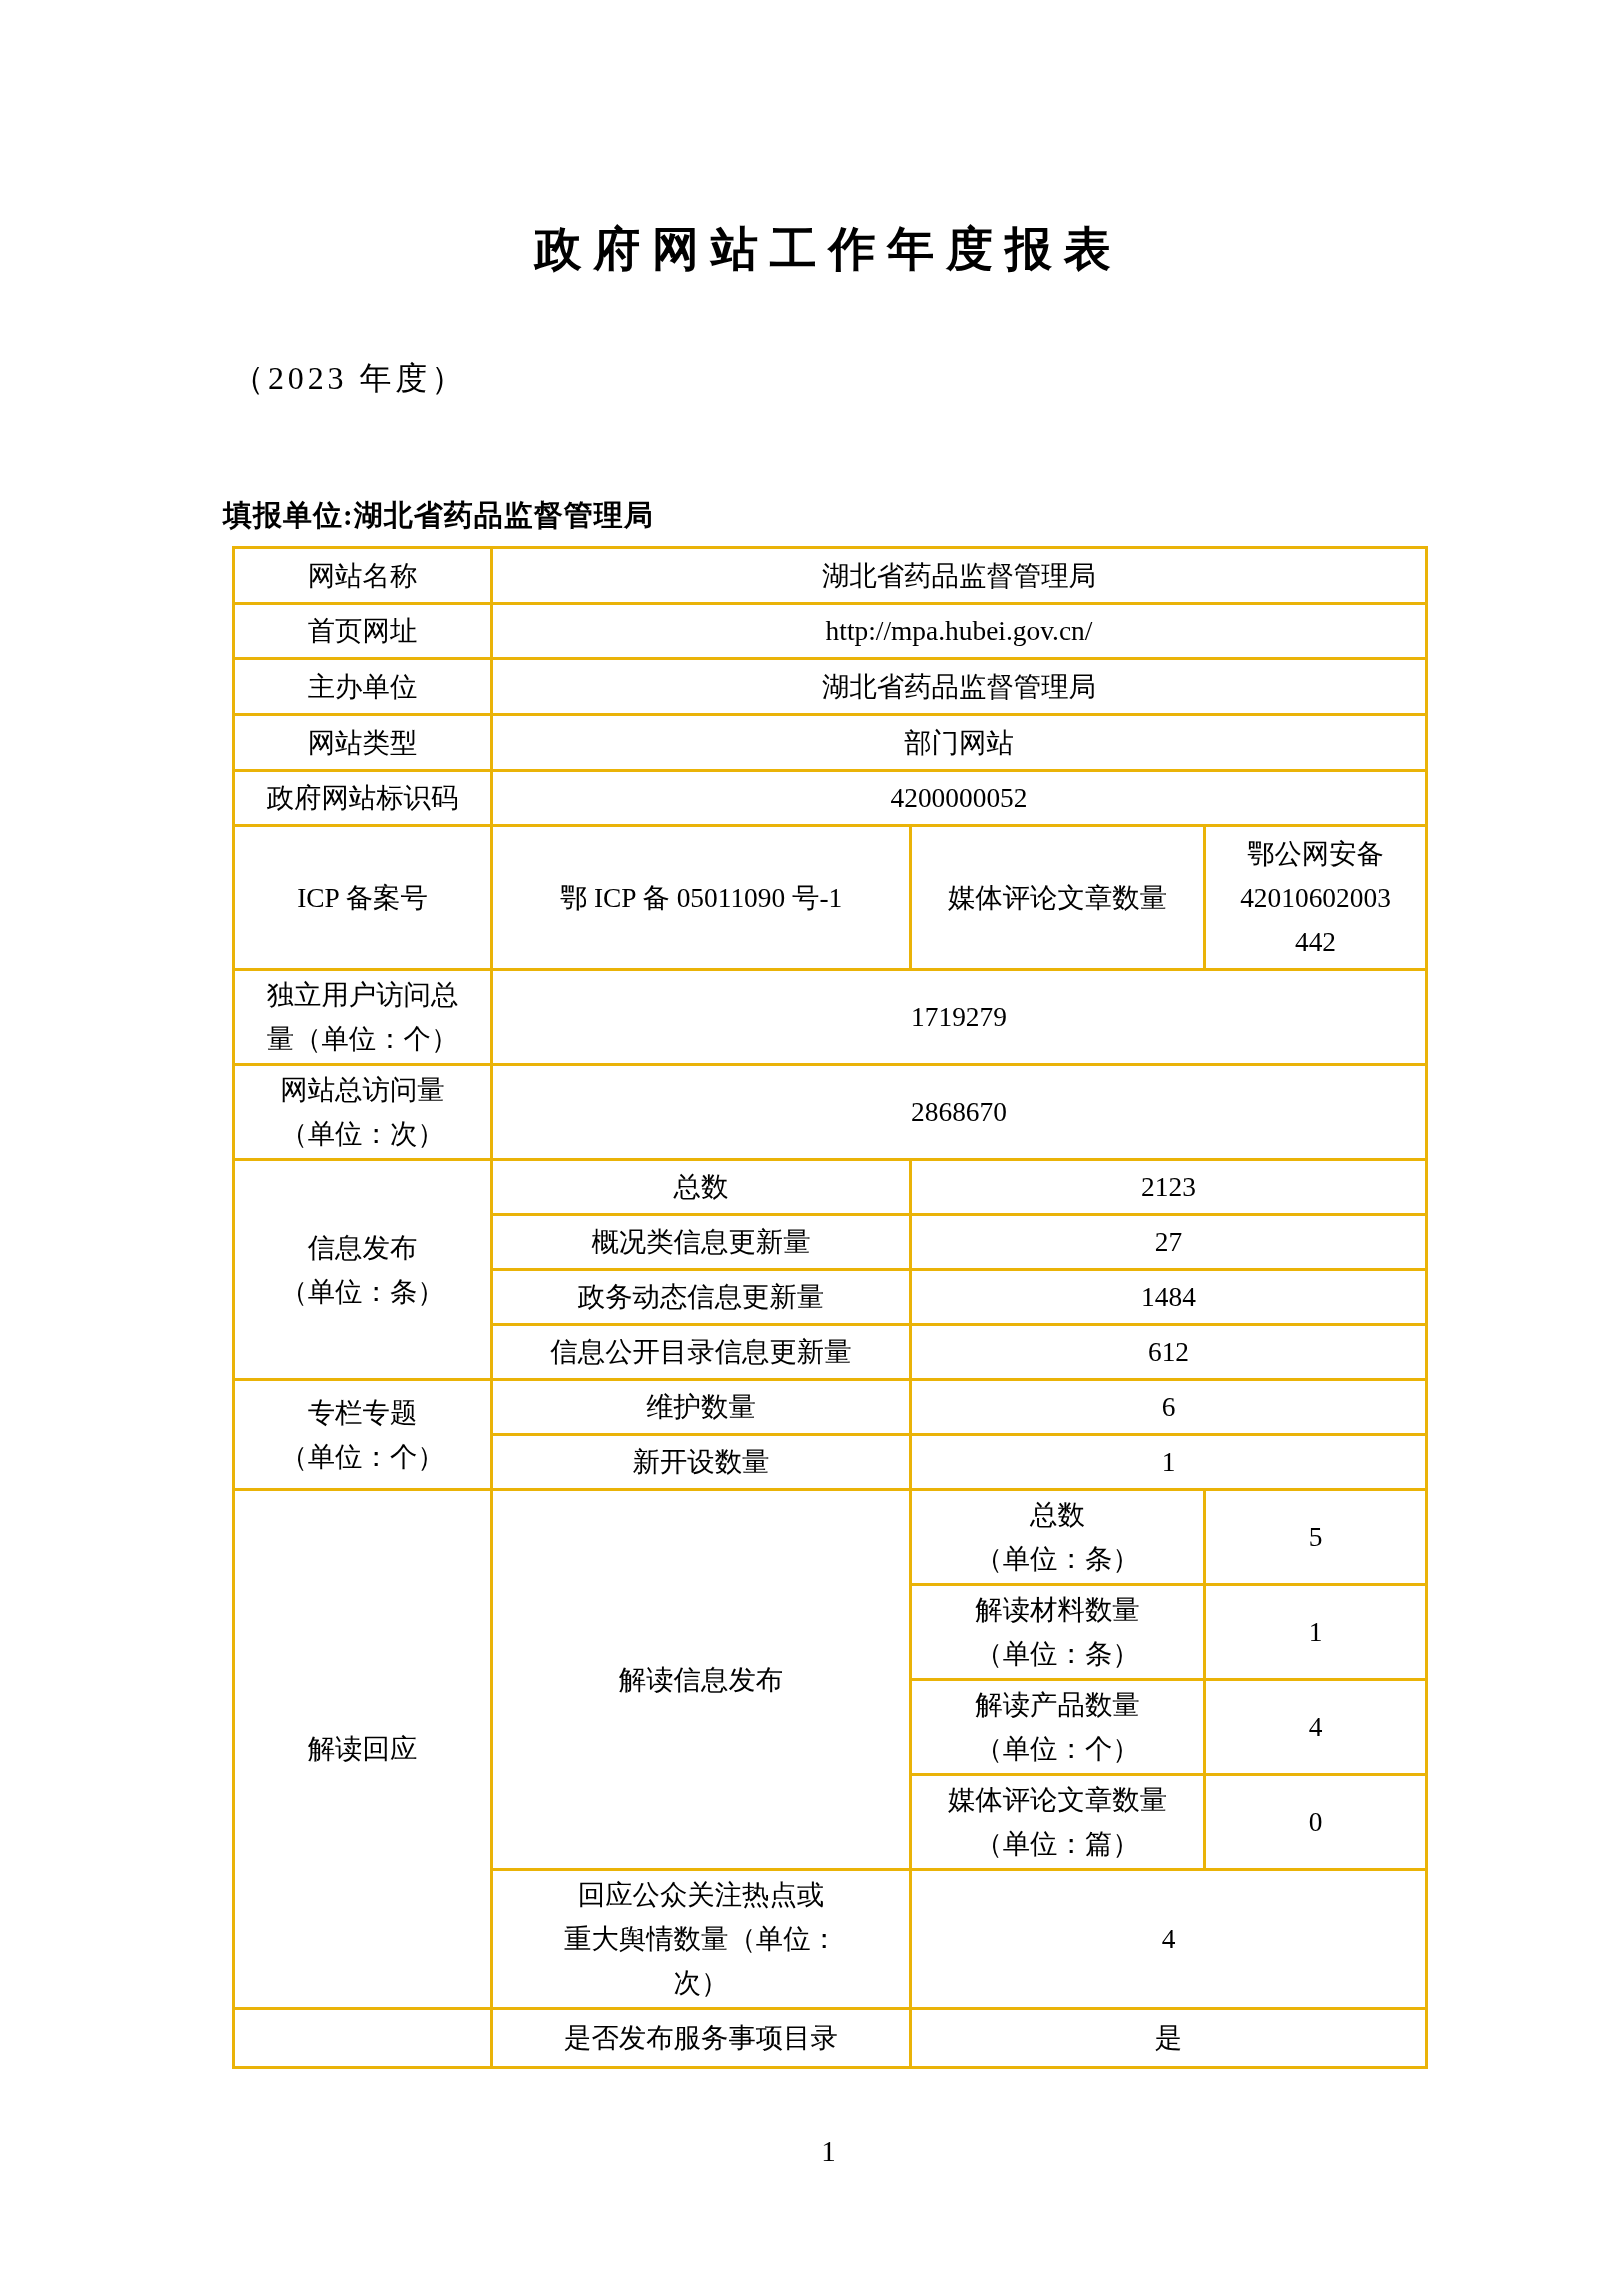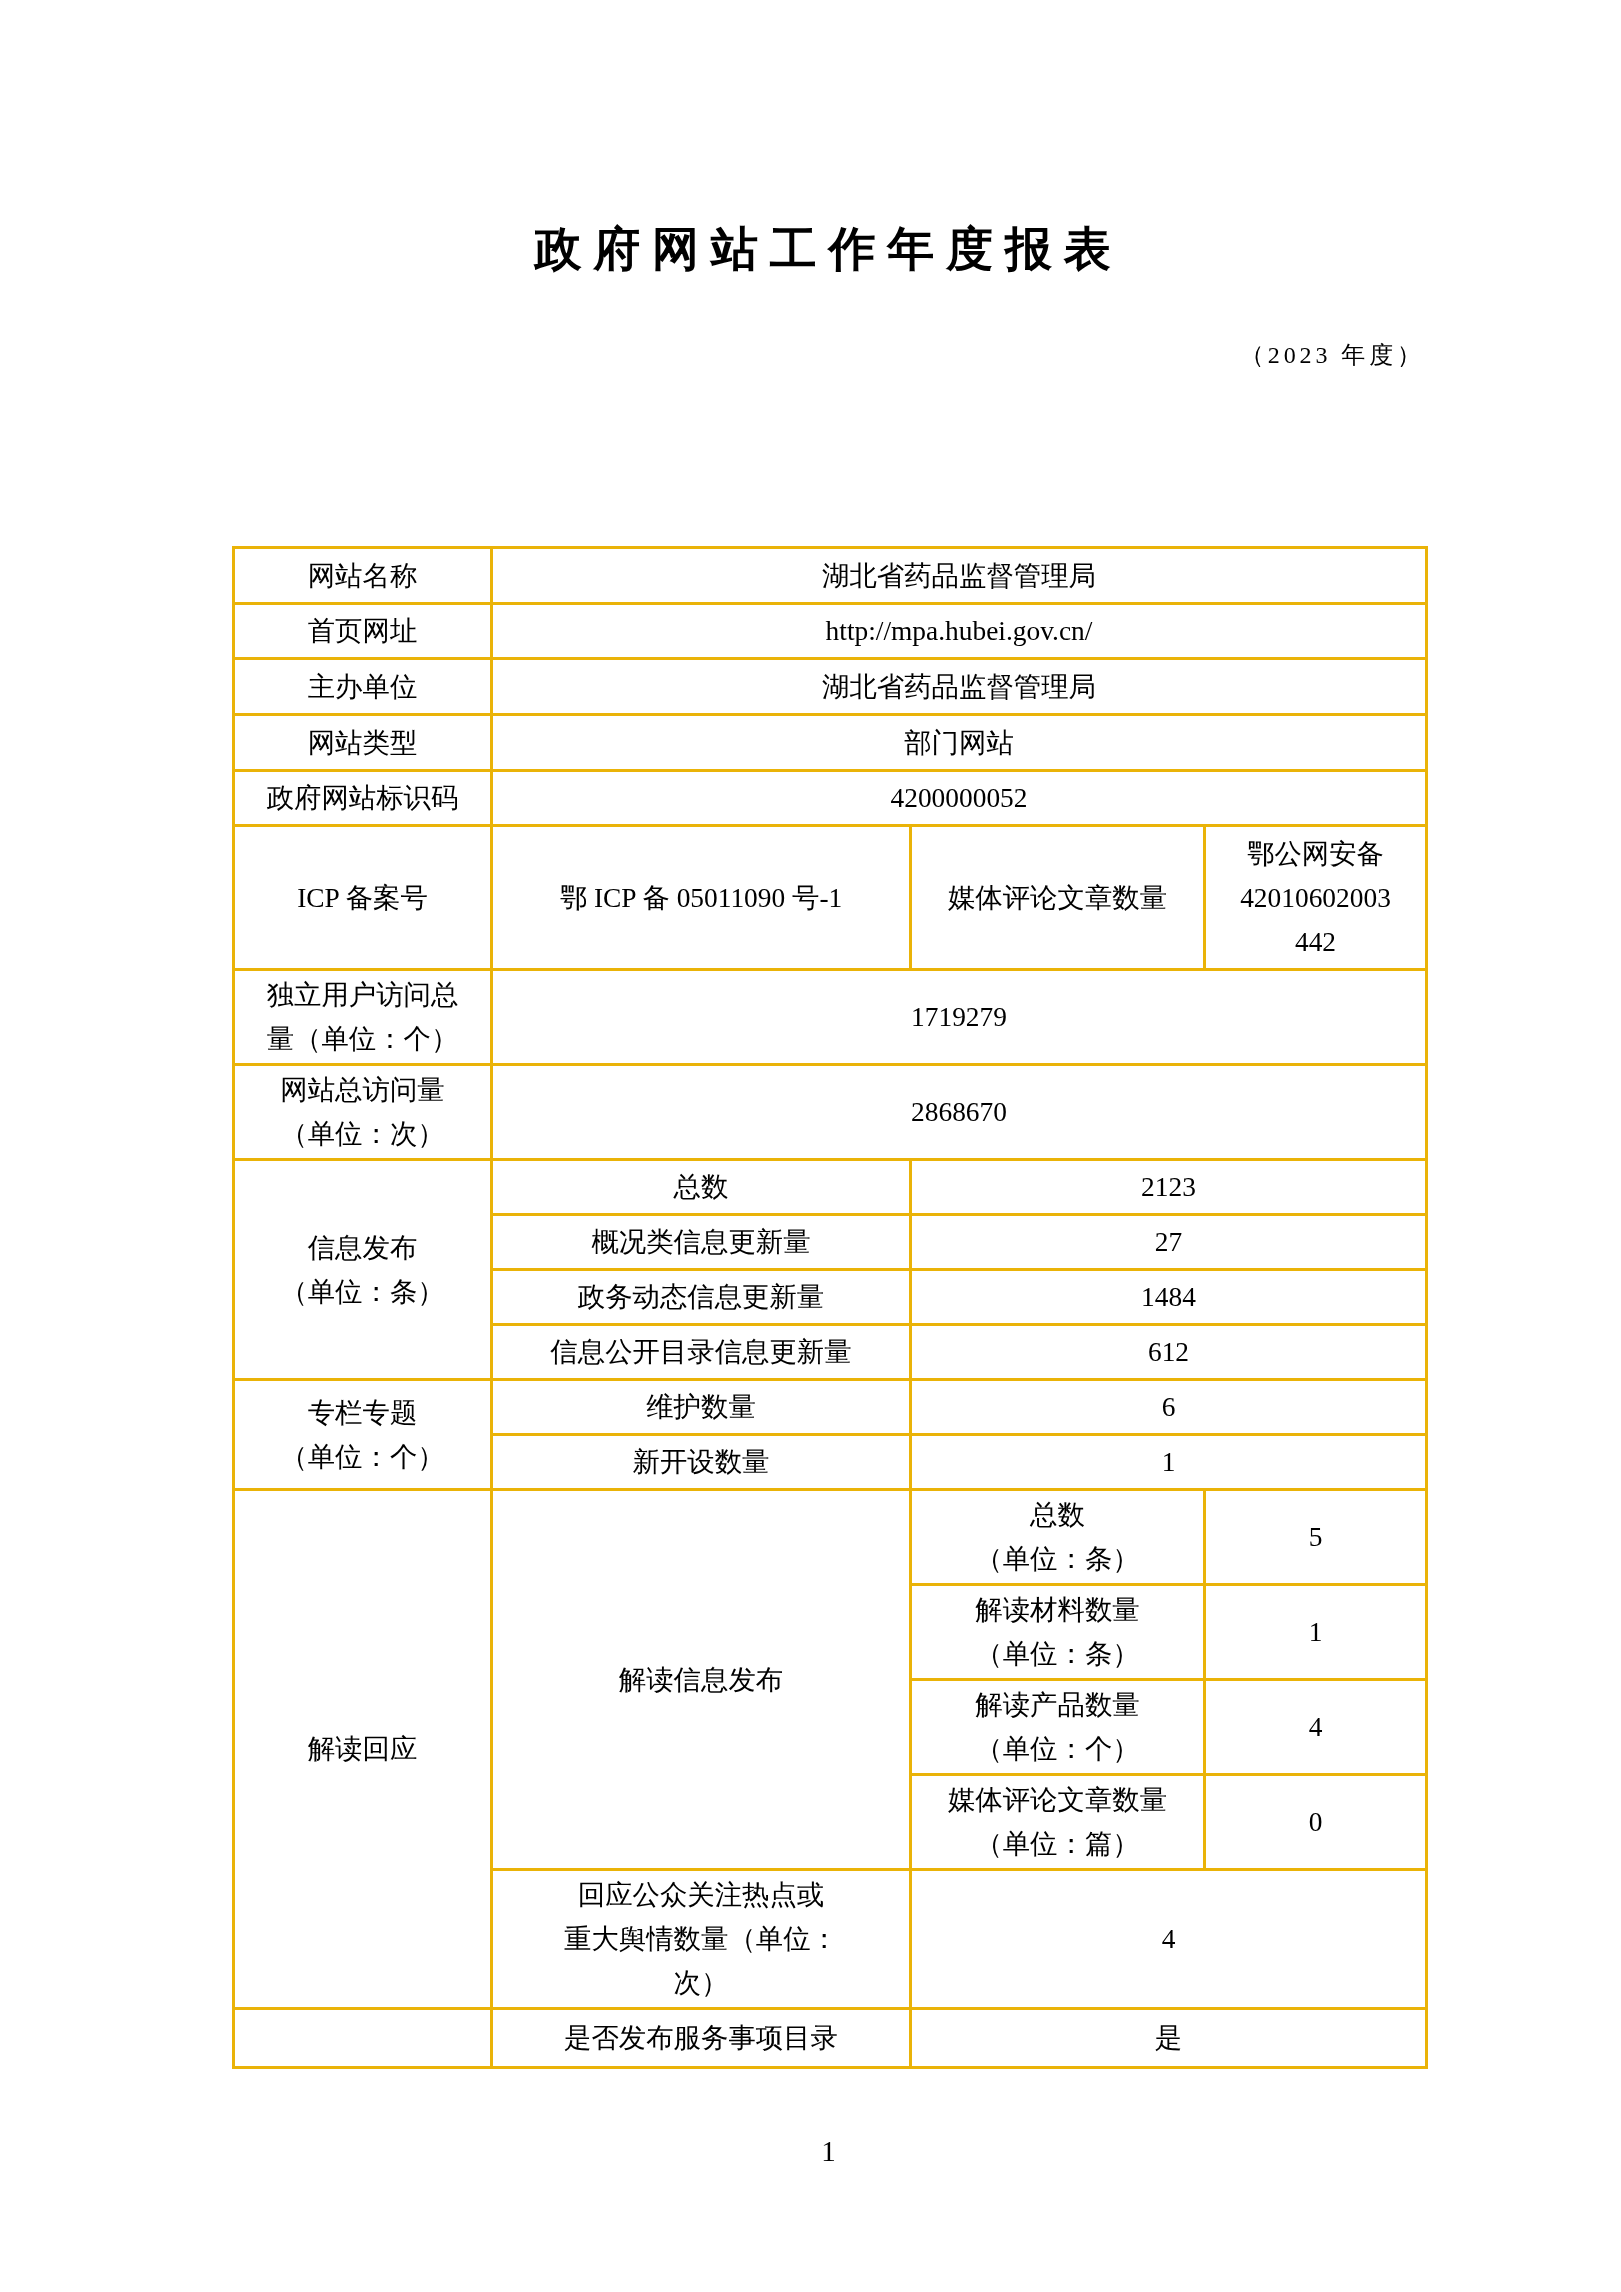--- a/index.html
+++ b/index.html
@@ -23,25 +23,25 @@
     left: 232px;
     width: 1193px;
     margin: 0;
     text-align: center;
     font-size: 47px;
     font-weight: bold;
     letter-spacing: 11.8px;
   }
   .subtitle {
     position: absolute;
-    top: 339px;
-    left: 232px;
-    width: 1193px;
-    text-align: right;
-    font-size: 24px;
+    top: 357px;
+    left: 232px;
+    width: 1193px;
+    text-align: left;
+    font-size: 32px;
     letter-spacing: 3.9px;
   }
   .unit-line {
     position: absolute;
     top: 496px;
     left: 223px;
     font-size: 29px;
     font-weight: bold;
     letter-spacing: 1px;
   }
@@ -81,20 +81,21 @@
     font-size: 29px;
   }
 </style>
 </head>
 <body>
 
 <div class="page">
 
   <h1 class="title">政府网站工作年度报表</h1>
   <div class="subtitle">（2023 年度）</div>
+  <div class="unit-line">填报单位:湖北省药品监督管理局</div>
 
   <table class="report">
     <colgroup>
       <col style="width:258px">
       <col style="width:419px">
       <col style="width:294px">
       <col style="width:222px">
     </colgroup>
 
     <tbody>

